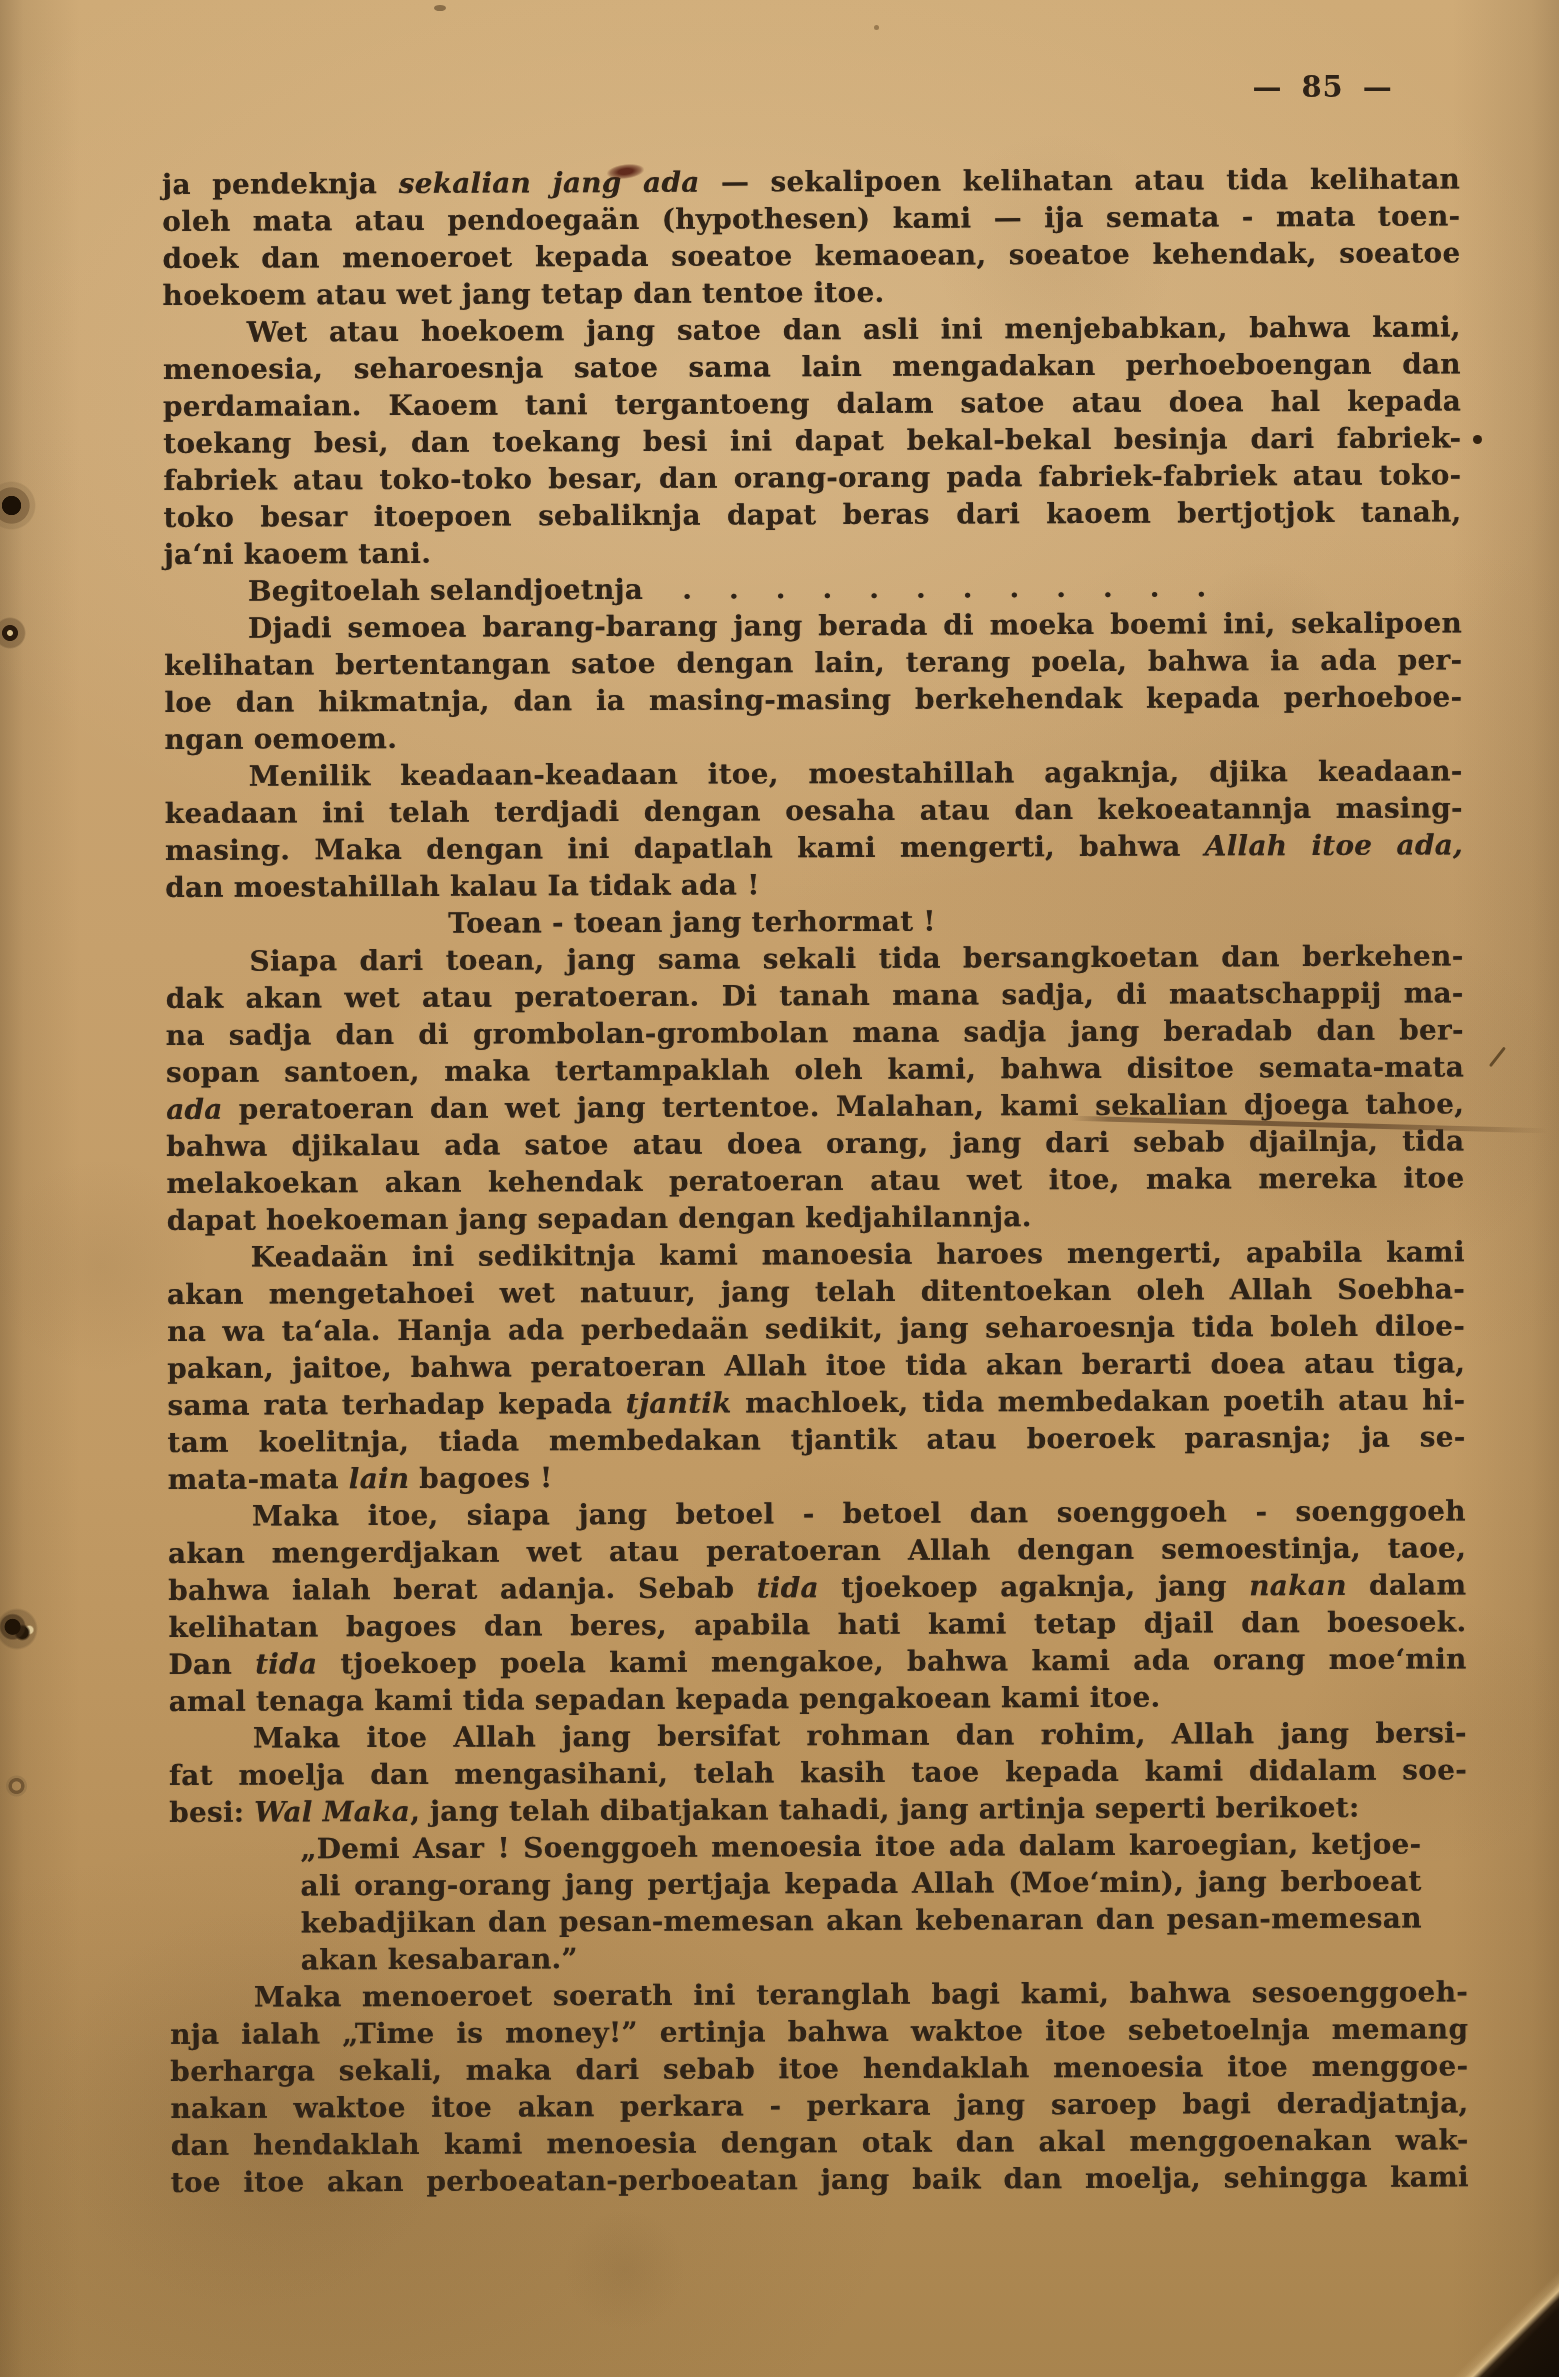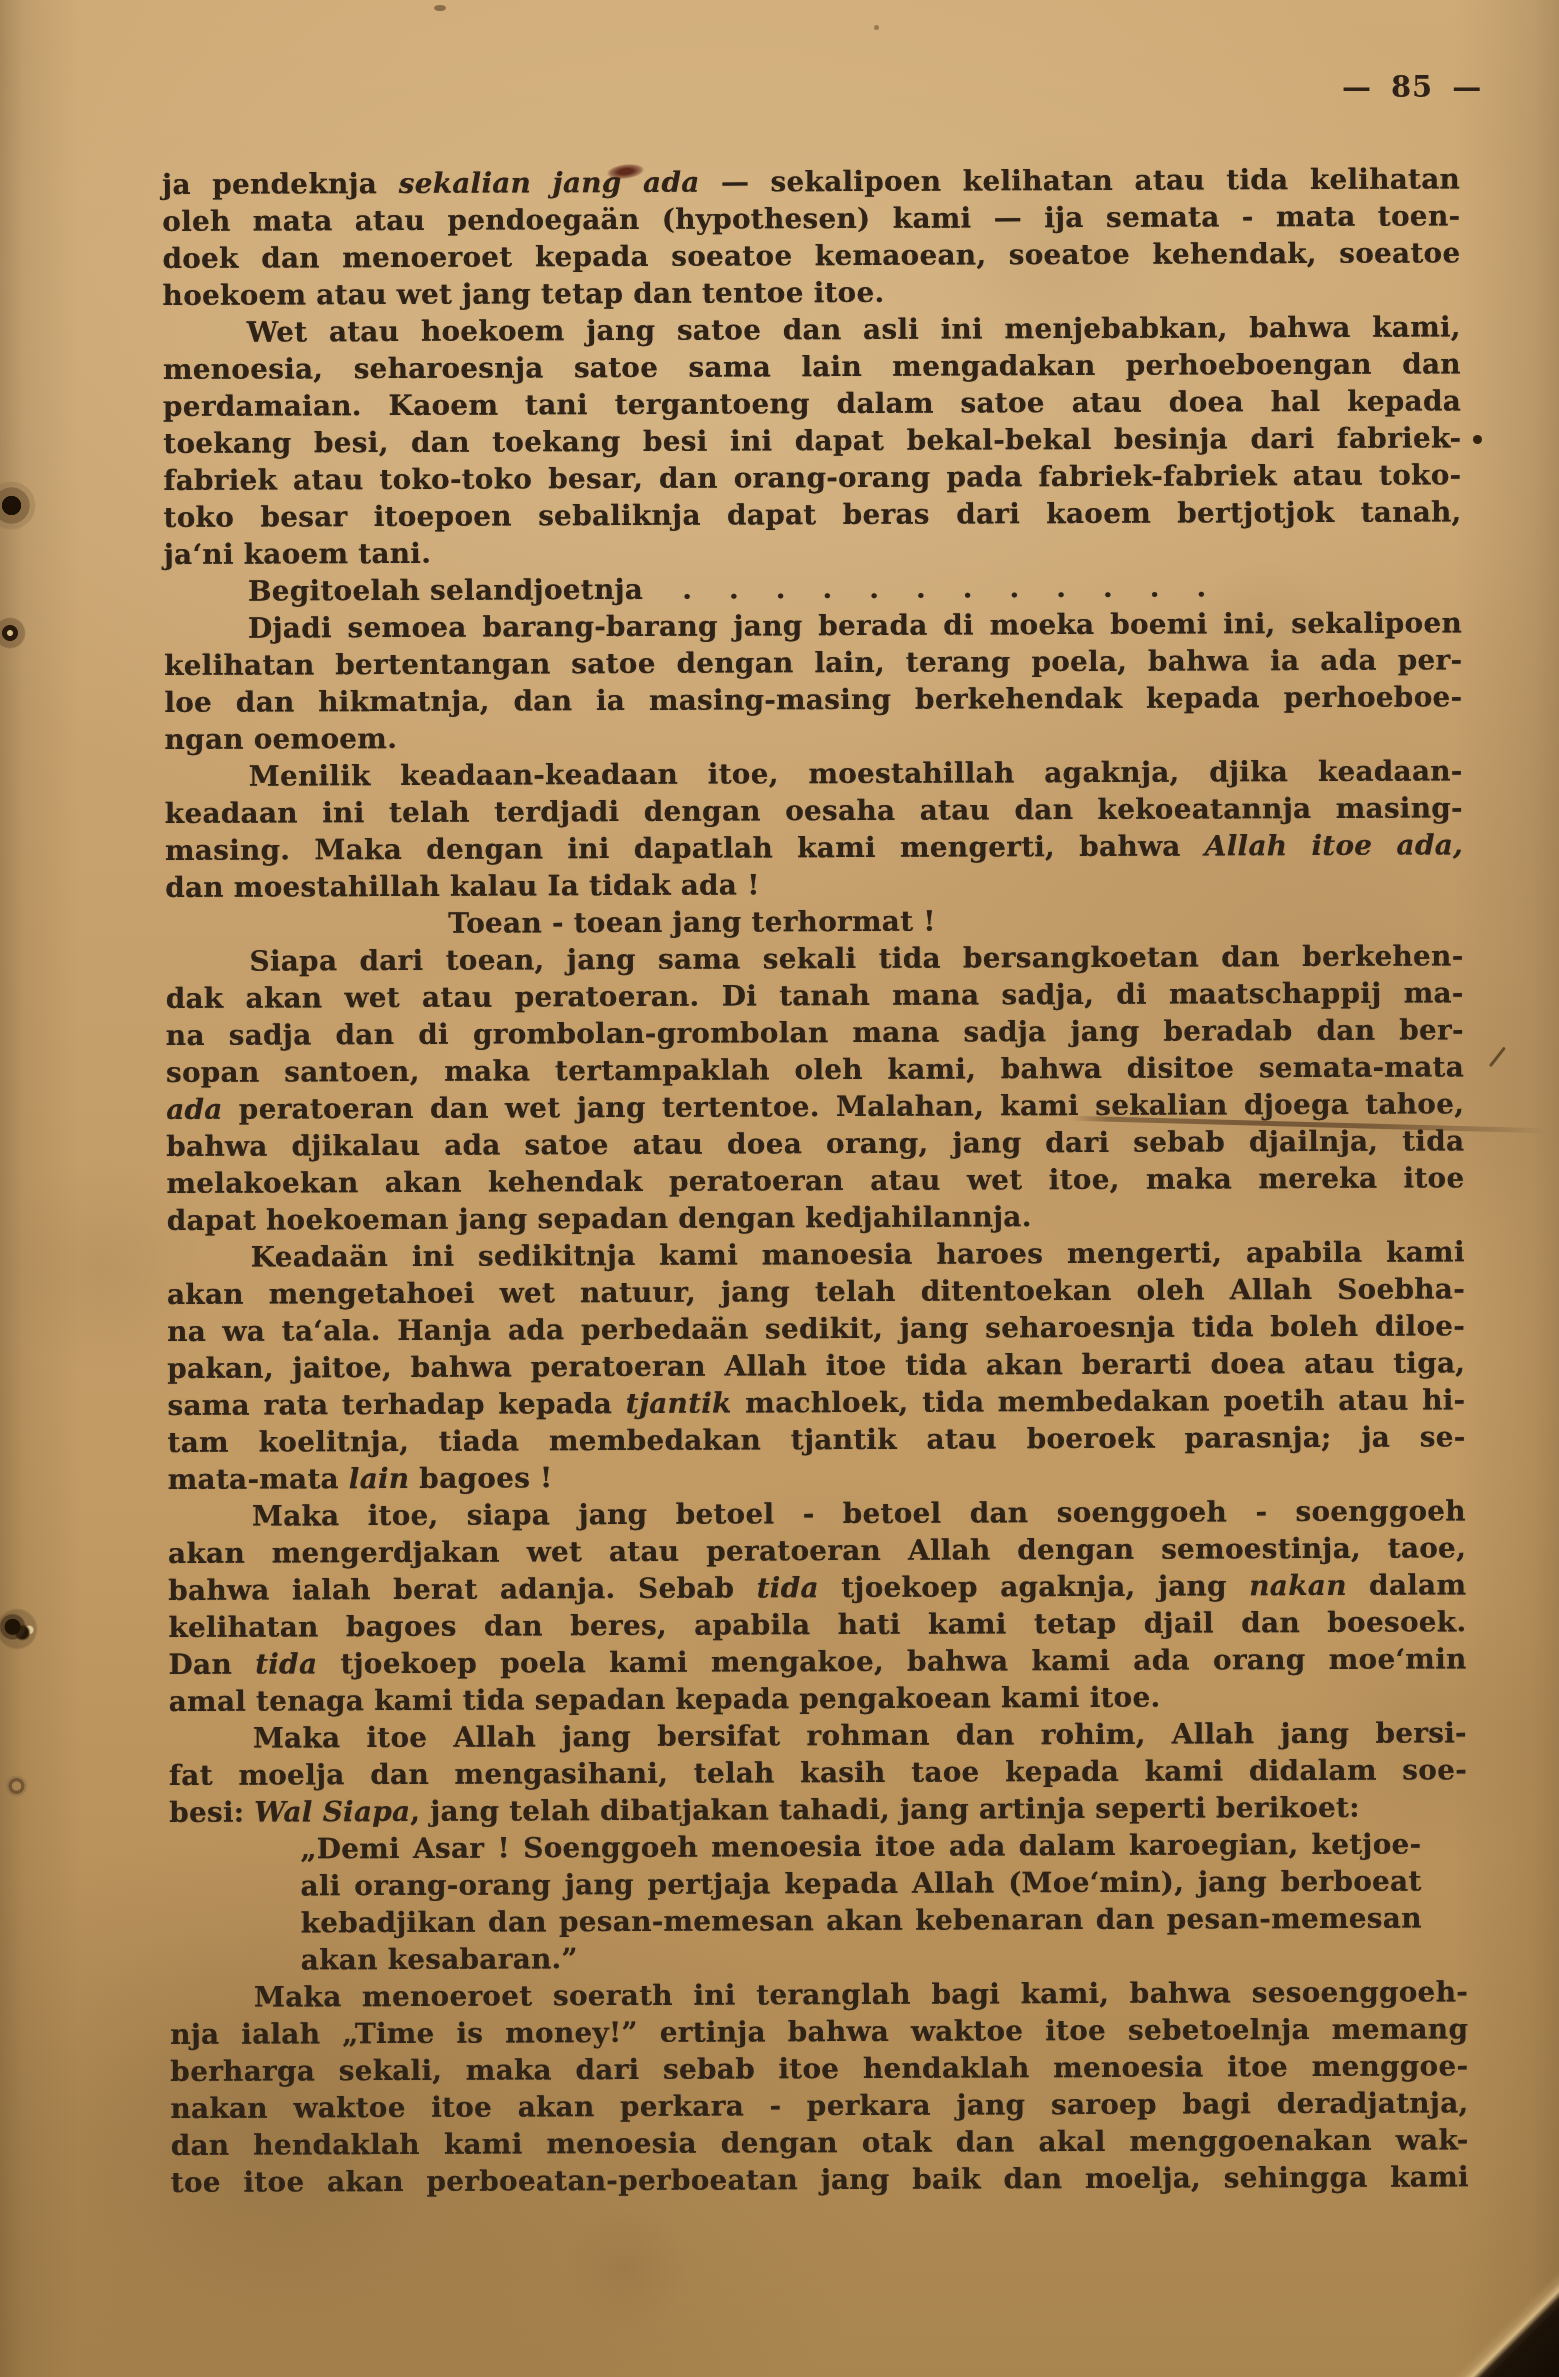--- a/index.html
+++ b/index.html
@@ -23,21 +23,21 @@
       radial-gradient(circle 169px at 1435px 1730px, rgba(105,78,42,.10), transparent 80%),
       radial-gradient(circle 253px at 253px 2110px, rgba(100,72,40,.12), transparent 80%),
       radial-gradient(circle 127px at 473px 1063px, rgba(235,212,170,.10), transparent 80%),
       radial-gradient(circle 186px at 827px 1604px, rgba(118,88,50,.07), transparent 80%),
       radial-gradient(circle 101px at 1266px 641px, rgba(112,82,46,.09), transparent 80%),
       radial-gradient(circle 76px  at 625px 2270px, rgba(100,74,40,.12), transparent 80%),
       radial-gradient(circle 135px at 101px 1266px, rgba(108,80,45,.10), transparent 80%);
   }
 
   .pageno{
-    position:absolute;left:1342px;top:69px;width:169px;
+    position:absolute;left:1238px;top:69px;width:169px;text-align:center;
     font:700 29px/37px "DejaVu Serif",serif;color:var(--ink,#2f2317);
     word-spacing:8.4px;letter-spacing:0.8px;
   }
 
   .textblock{
     position:absolute;left:162px;top:166px;width:1298px;
     transform:rotate(-0.25deg);transform-origin:0 0;
     font:700 28px/37px "DejaVu Serif",serif;
     color:var(--ink,#2f2317);
     letter-spacing:0.2px;
@@ -159,21 +159,21 @@
         <div class="line first"><span>Maka itoe, siapa jang betoel - betoel dan soenggoeh - soenggoeh</span></div>
         <div class="line"><span>akan mengerdjakan wet atau peratoeran Allah dengan semoestinja, taoe,</span></div>
         <div class="line"><span>bahwa ialah berat adanja. Sebab </span><span class="it">tida</span><span> tjoekoep agaknja, jang </span><span class="it">nakan</span><span> dalam</span></div>
         <div class="line"><span>kelihatan bagoes dan beres, apabila hati kami tetap djail dan boesoek.</span></div>
         <div class="line"><span>Dan </span><span class="it">tida</span><span> tjoekoep poela kami mengakoe, bahwa kami ada orang moe‘min</span></div>
         <div class="line end"><span>amal tenaga kami tida sepadan kepada pengakoean kami itoe.</span></div>
       </div>
       <div class="para">
         <div class="line first"><span>Maka itoe Allah jang bersifat rohman dan rohim, Allah jang bersi-</span></div>
         <div class="line"><span>fat moelja dan mengasihani, telah kasih taoe kepada kami didalam soe-</span></div>
-        <div class="line end"><span>besi: </span><span class="it">Wal Siapa</span><span>, jang telah dibatjakan tahadi, jang artinja seperti berikoet:</span></div>
+        <div class="line end"><span>besi: </span><span class="it">Wal Maka</span><span>, jang telah dibatjakan tahadi, jang artinja seperti berikoet:</span></div>
       </div>
       <div class="para para-quote">
         <div class="line"><span>„Demi Asar ! Soenggoeh menoesia itoe ada dalam karoegian, ketjoe-</span></div>
         <div class="line"><span>ali orang-orang jang pertjaja kepada Allah (Moe‘min), jang berboeat</span></div>
         <div class="line"><span>kebadjikan dan pesan-memesan akan kebenaran dan pesan-memesan</span></div>
         <div class="line end"><span>akan kesabaran.”</span></div>
       </div>
       <div class="para">
         <div class="line first"><span>Maka menoeroet soerath ini teranglah bagi kami, bahwa sesoenggoeh-</span></div>
         <div class="line"><span>nja ialah „Time is money!” ertinja bahwa waktoe itoe sebetoelnja memang</span></div>

